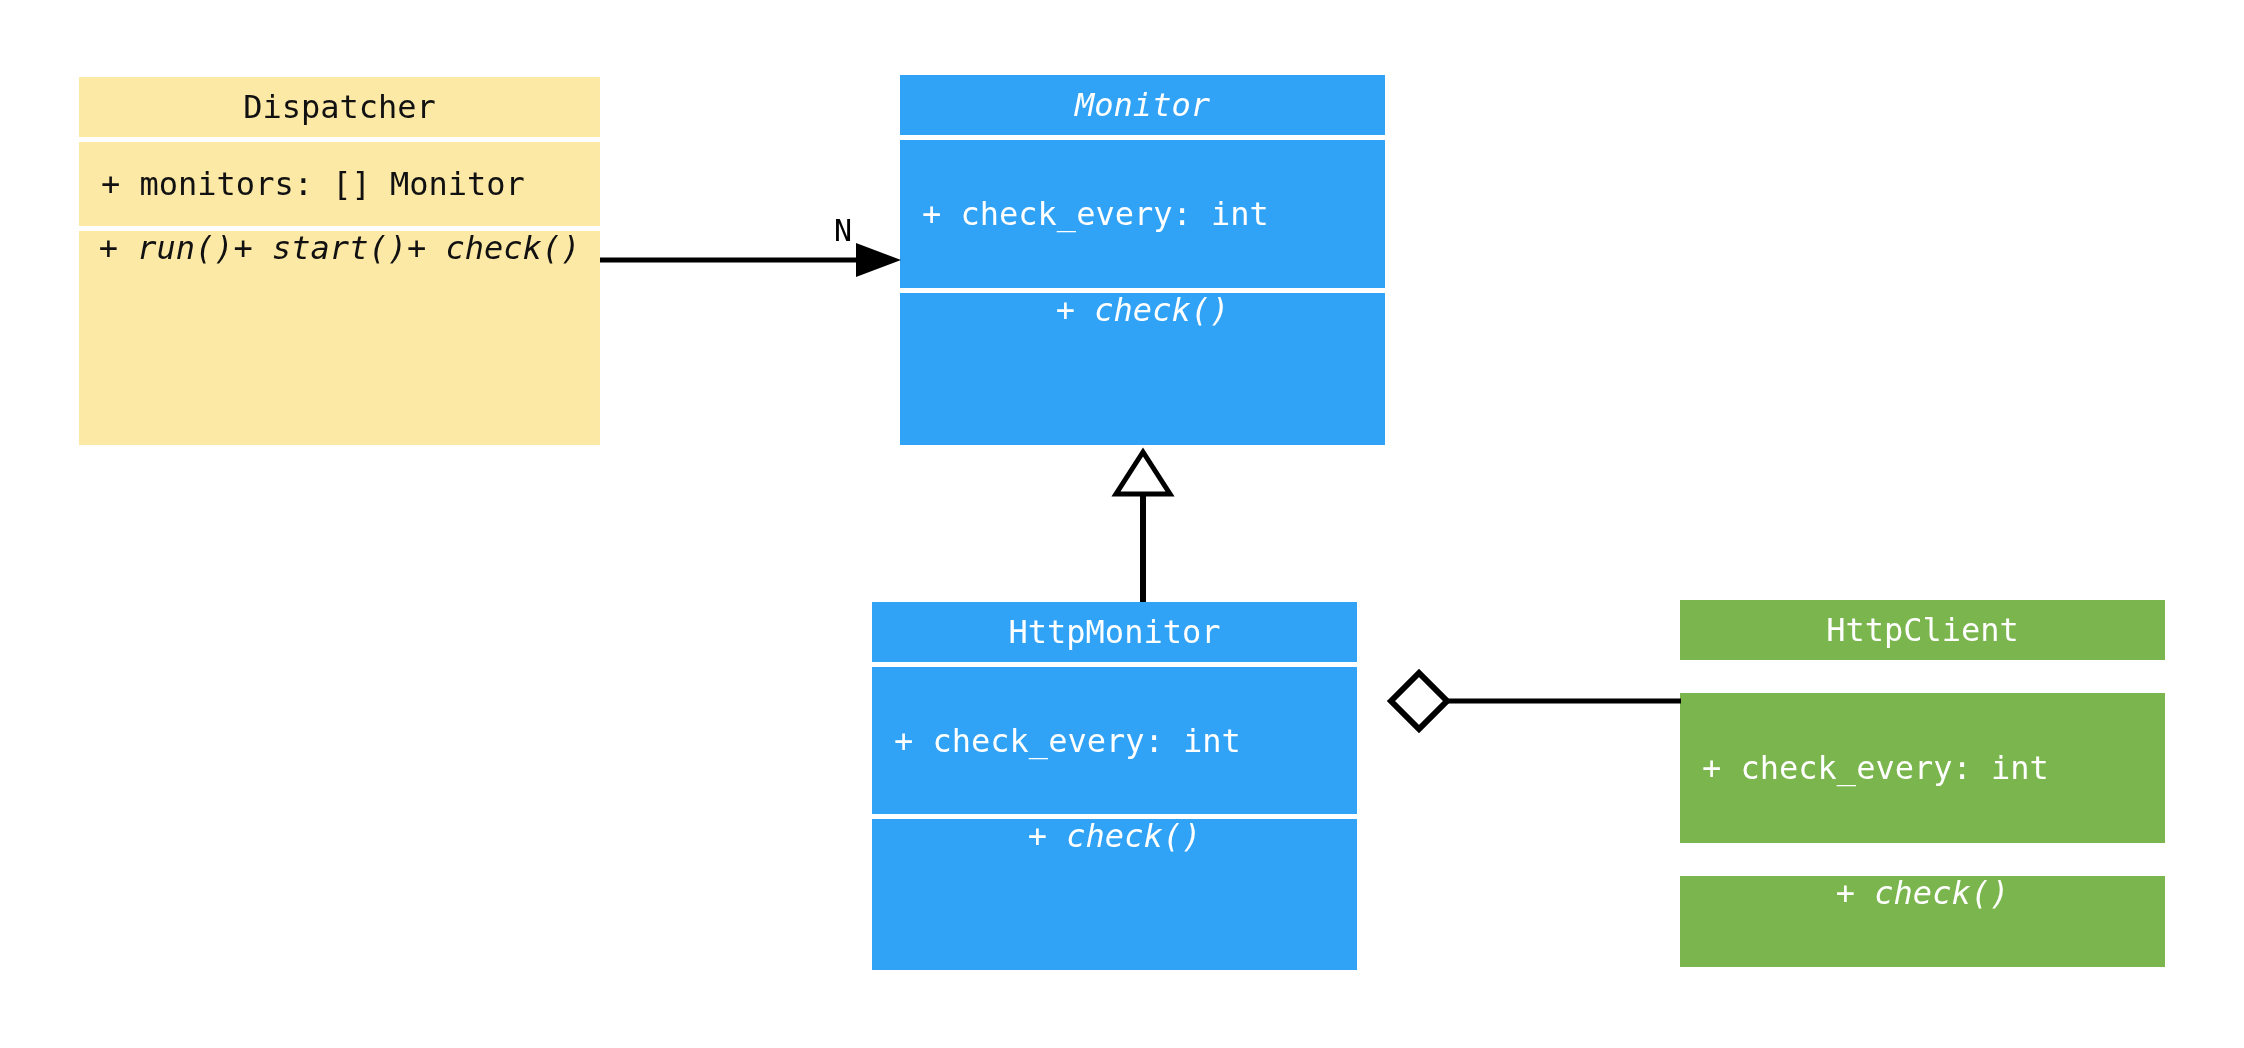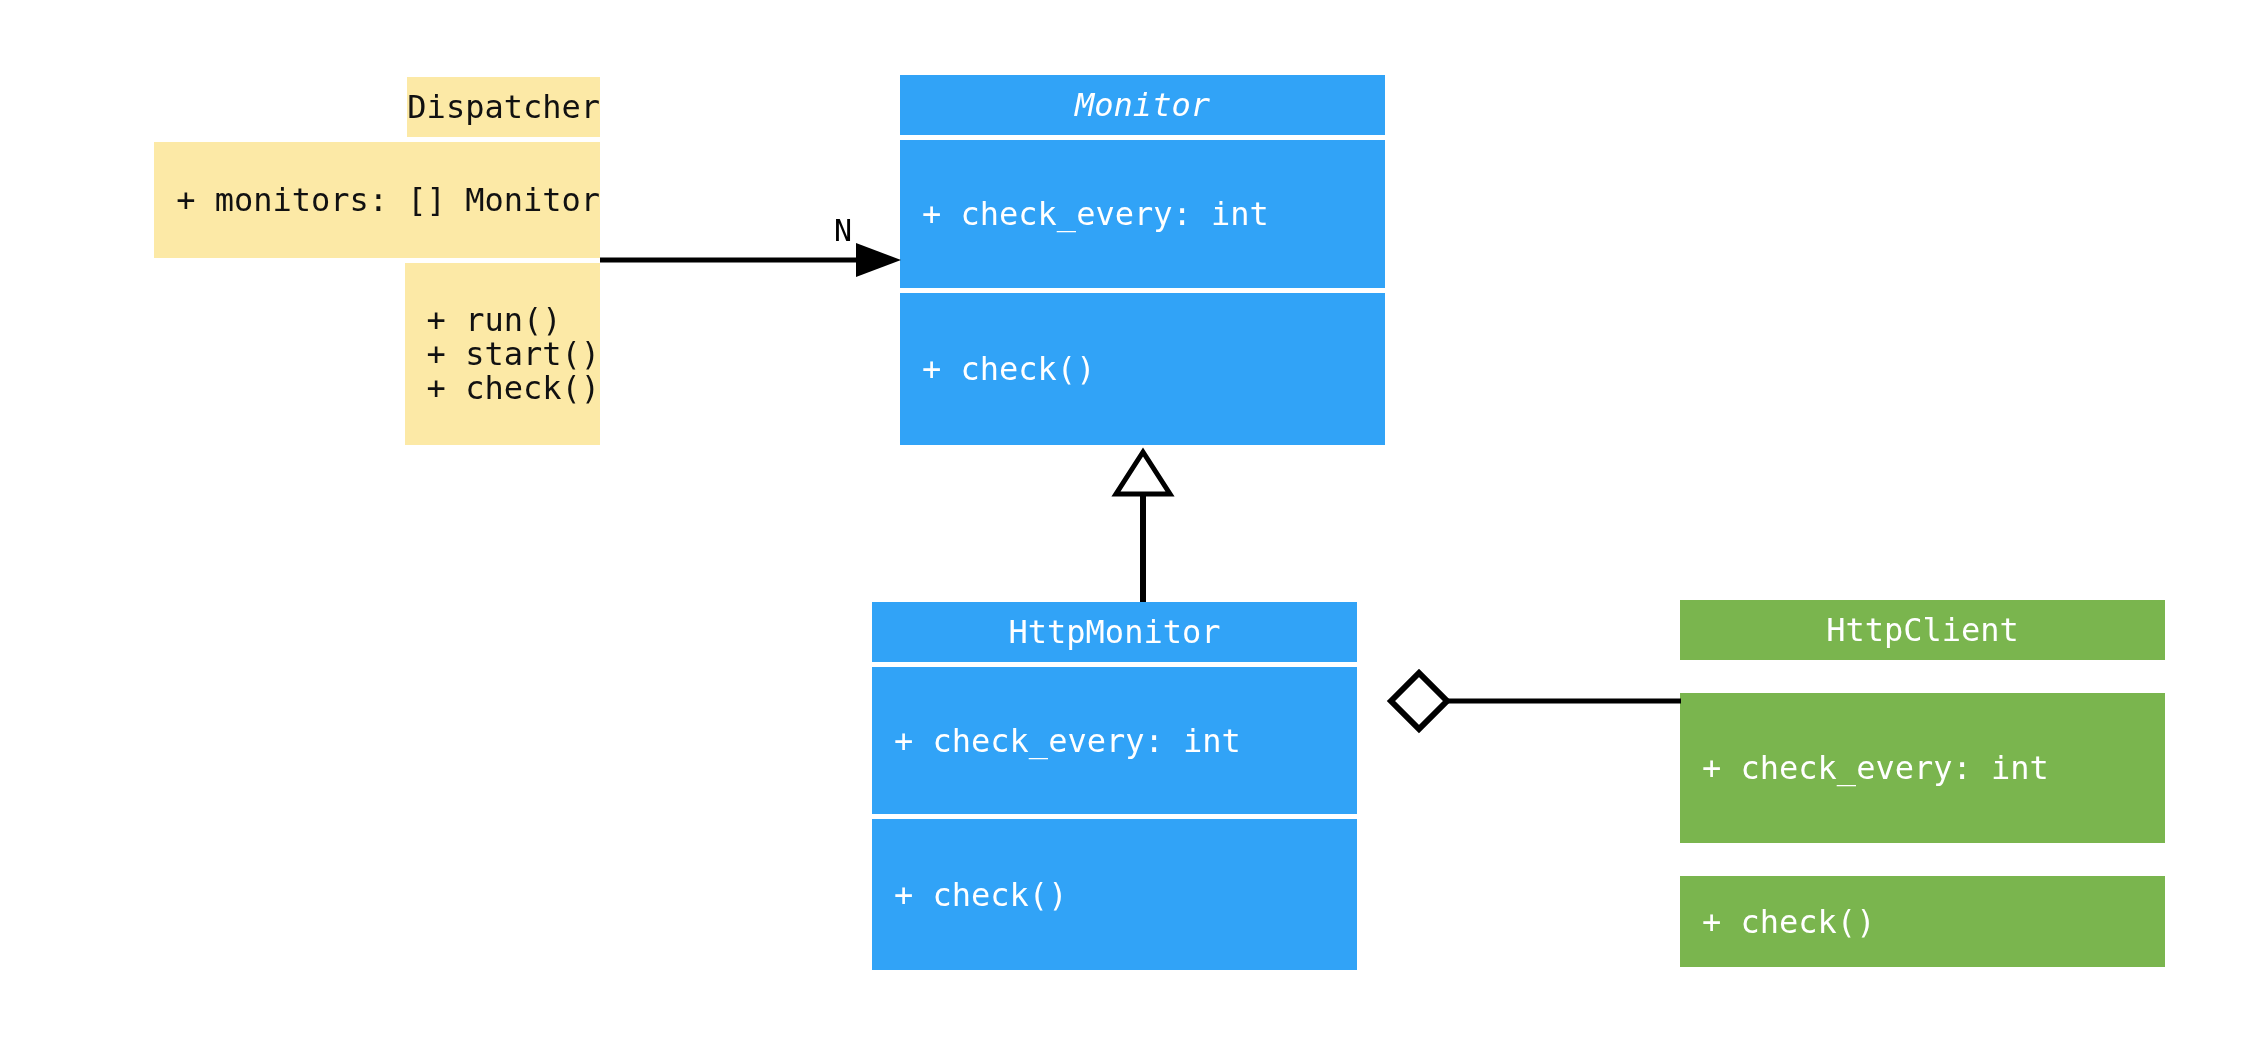--- a/index.html
+++ b/index.html
@@ -35,37 +35,37 @@
   .class-attrs {
     display: flex;
     flex-direction: column;
     justify-content: center;
     padding-left: 22px;
     margin-bottom: 5px;
     flex: 0 0 auto;
   }
   .class-methods {
     display: flex;
-    flex-direction: column;
+    flex-direction: row;
     justify-content: center;
-    padding-left: 22px;
     flex: 1 1 auto;
+    font-style: italic;
   }
   .member-line {
     line-height: 34px;
     white-space: pre;
   }
   
   .theme-yellow .sec { background: #fce9a6; color: #111111; }
   .theme-blue   .sec { background: #31a3f7; color: #ffffff; }
   .theme-green  .sec { background: #7ab54e; color: #ffffff; }
 
   
-  .b-dispatcher  { left: 79px;   top: 77px;  width: 521px; height: 368px; align-items: flex-end; }
-  .b-dispatcher .class-attrs { height: 116px; }
+  .b-dispatcher  { left: 79px;   top: 77px;  width: 521px; height: 368px; }
+  .b-dispatcher .class-attrs { height: 84px; }
   .b-monitor     { left: 900px;  top: 75px;  width: 485px; height: 370px; }
   .b-monitor .class-attrs { height: 148px; }
   .b-httpmonitor { left: 872px;  top: 602px; width: 485px; height: 368px; }
   .b-httpmonitor .class-attrs { height: 147px; }
   .b-httpclient  { left: 1680px; top: 600px; width: 485px; height: 367px; gap: 28px; }
   .b-httpclient .class-attrs { height: 150px; }
 
   #connector-layer {
     position: absolute;
     left: 0;

